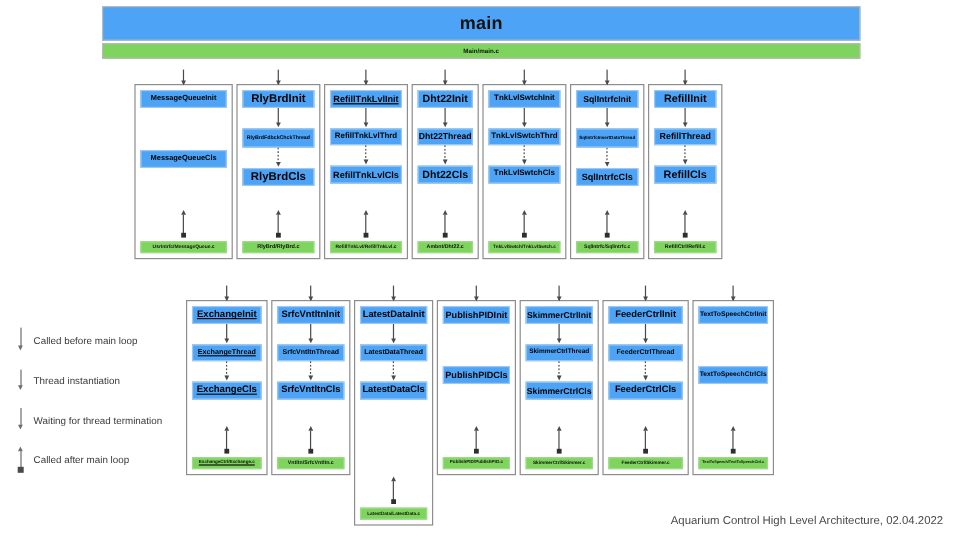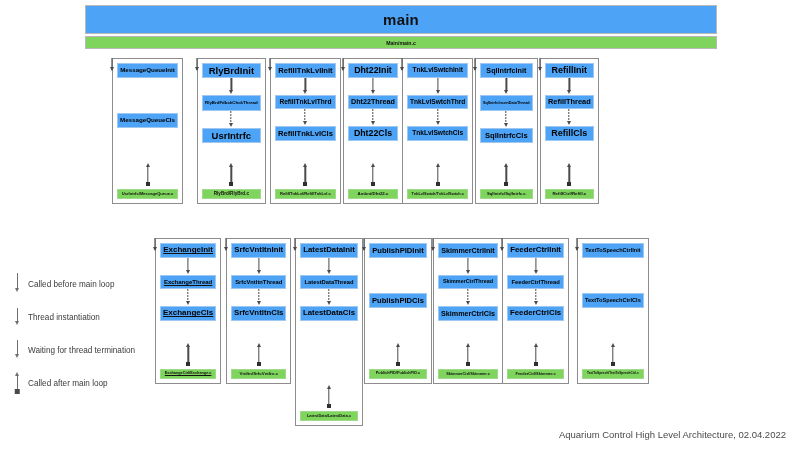--- a/index.html
+++ b/index.html
@@ -28,21 +28,21 @@
     display:flex;align-items:center;justify-content:center;
     font-size:5.2px;font-weight:bold;
   }
 
   
   .row{position:absolute;display:flex;align-items:flex-start;}
   #row1{left:112px;top:58px;}
   #row2{left:155px;top:238px;}
 
   .col{
-    display:flex;align-items:stretch;
+    display:flex;flex-direction:column;align-items:stretch;
     margin-right:3px;
   }
   .col:last-child{margin-right:0;}
 
   
   .stem{
     height:12px;position:relative;
   }
   .stem::before{
     content:"";position:absolute;left:50%;top:0;
@@ -214,34 +214,34 @@
         </div>
       </div>
       <div class="col" style="width: 70px;">
         <div class="stem"></div>
         <div class="panel" style="height: 146px;">
           <div class="panel-inner">
             <div class="nodebox init" style="font-size: 9.5px;">RlyBrdInit</div>
             <div class="conn conn-solid-down"></div>
             <div class="nodebox thread two-line" style="font-size: 4.4px;">RlyBrdFdbckChckThread</div>
             <div class="conn conn-dotted"></div>
-            <div class="nodebox cls" style="font-size: 9.5px;">UsrIntrfc</div>
+            <div class="nodebox cls" style="font-size: 9.5px;">RlyBrdCls</div>
             <div class="spacer"></div>
             <div class="conn conn-up">
               <span class="sq"></span>
             </div>
             <div class="filebox" style="font-size: 4.6px;">RlyBrd/RlyBrd.c</div>
           </div>
         </div>
       </div>
       <div class="col" style="width: 70px;">
         <div class="stem"></div>
         <div class="panel" style="height: 146px;">
           <div class="panel-inner">
-            <div class="nodebox init" style="font-size: 7.6px;">RefillTnkLvlInit</div>
+            <div class="nodebox init" style="font-size: 7.6px; text-decoration: underline;">RefillTnkLvlInit</div>
             <div class="conn conn-solid-down"></div>
             <div class="nodebox thread" style="font-size: 6.6px;">RefillTnkLvlThrd</div>
             <div class="conn conn-dotted"></div>
             <div class="nodebox cls" style="font-size: 7.6px;">RefillTnkLvlCls</div>
             <div class="spacer"></div>
             <div class="conn conn-up">
               <span class="sq"></span>
             </div>
             <div class="filebox" style="font-size: 4.1px;">RefillTnkLvl/RefillTnkLvl.c</div>
           </div>

